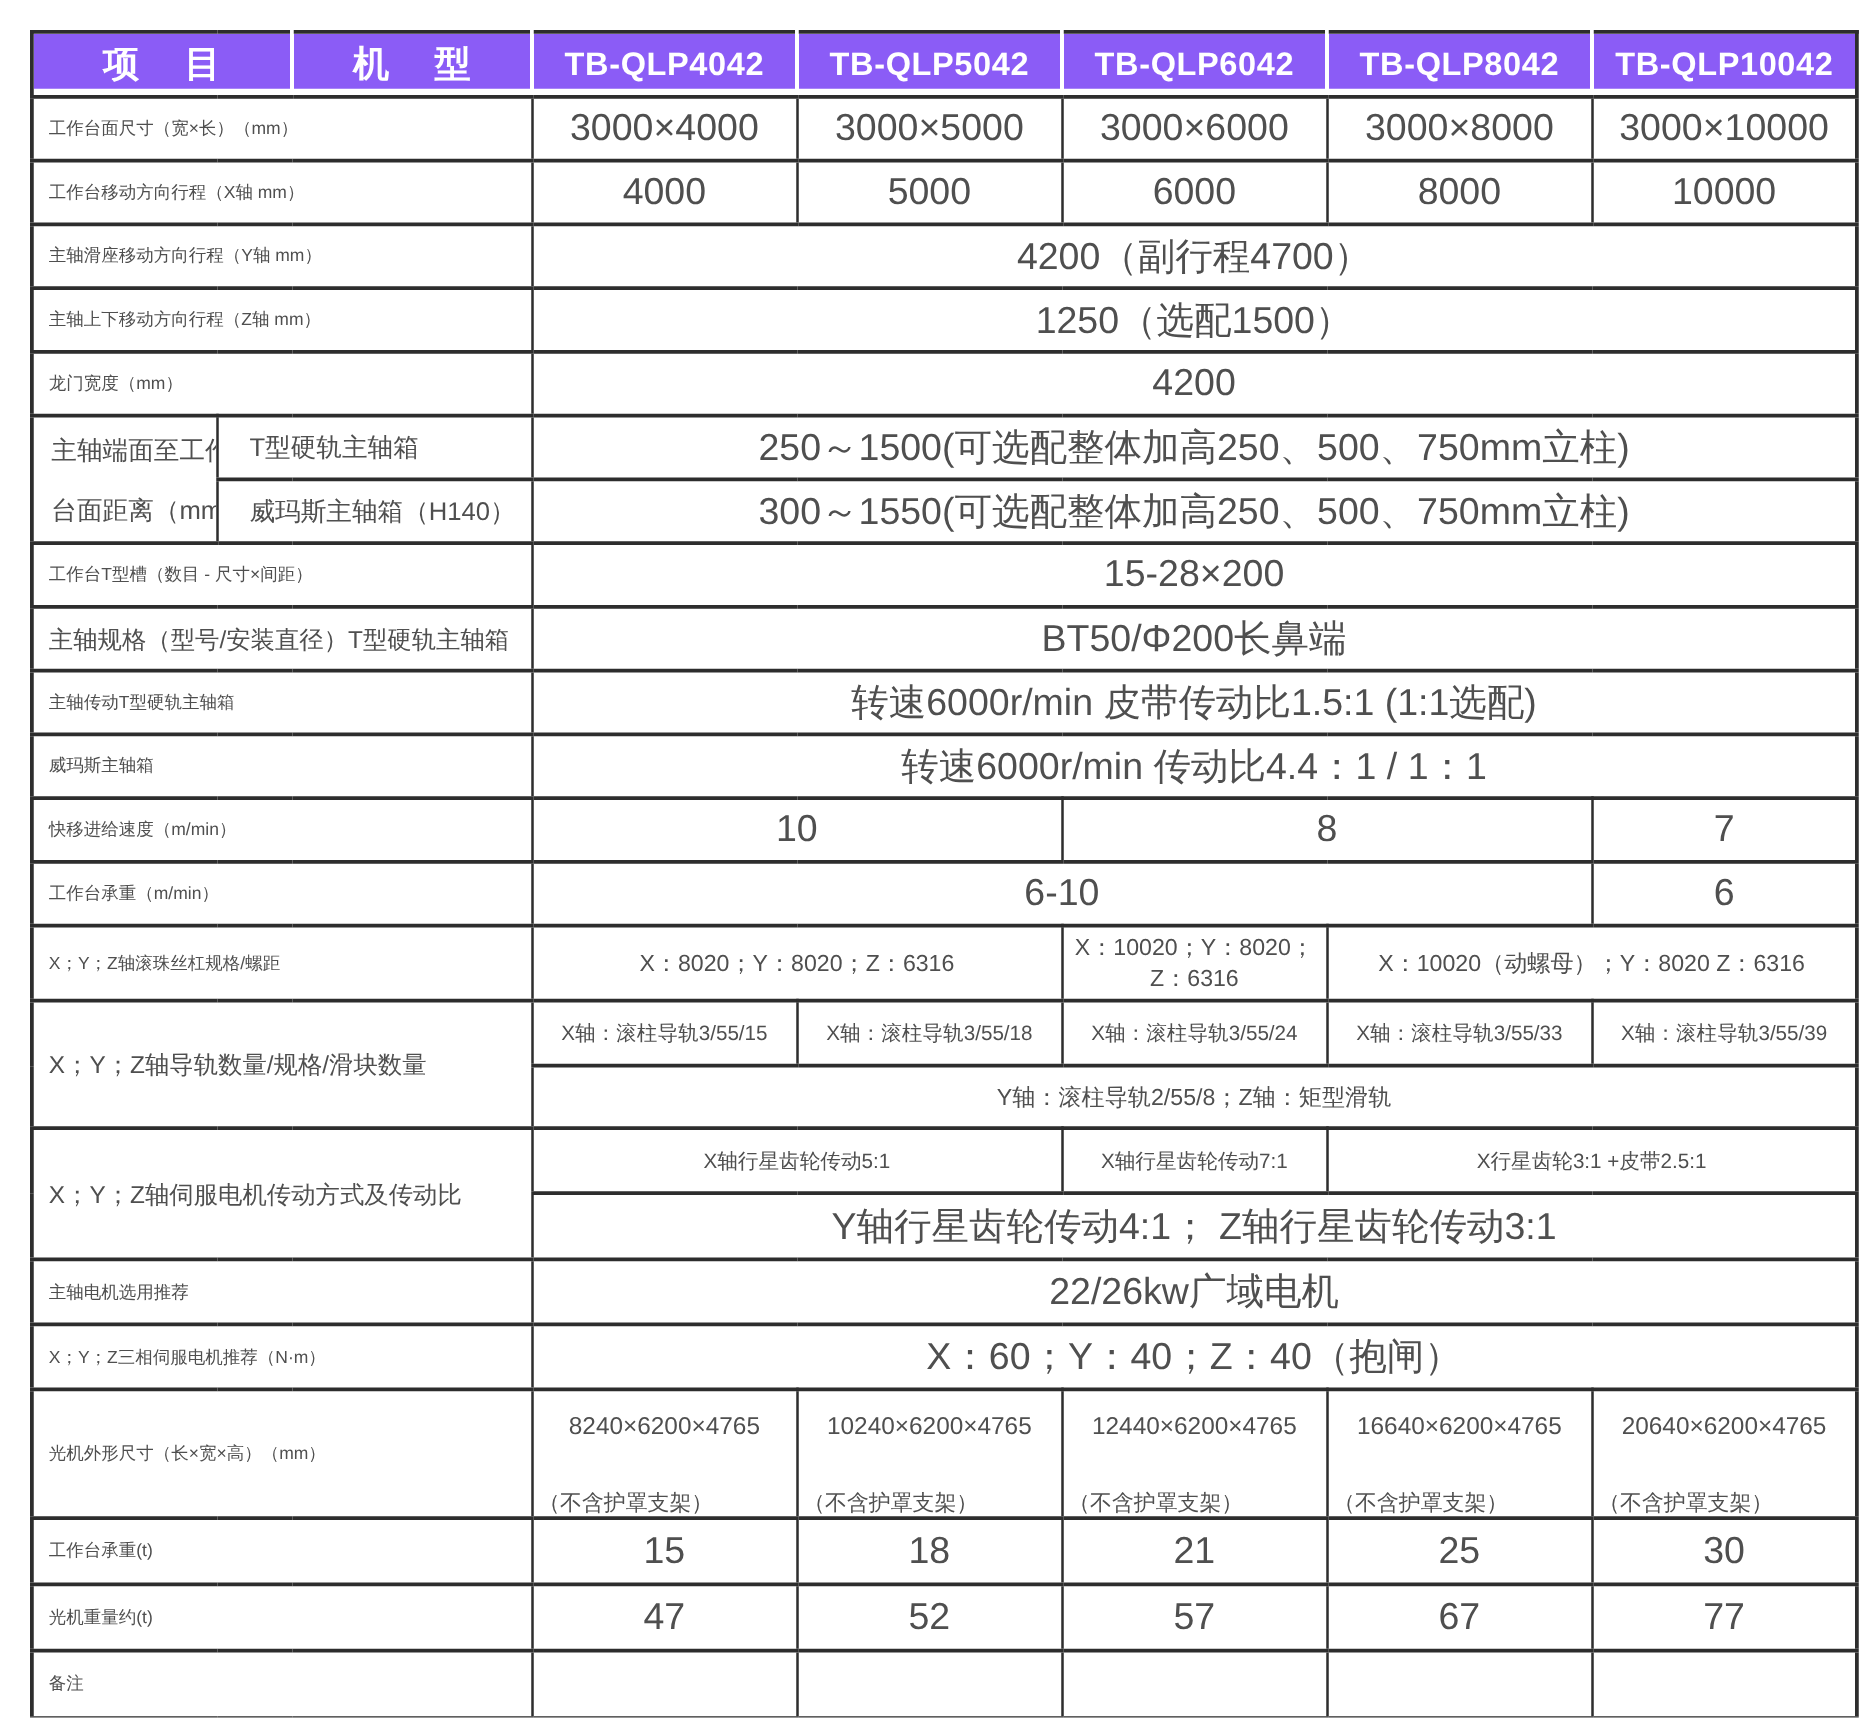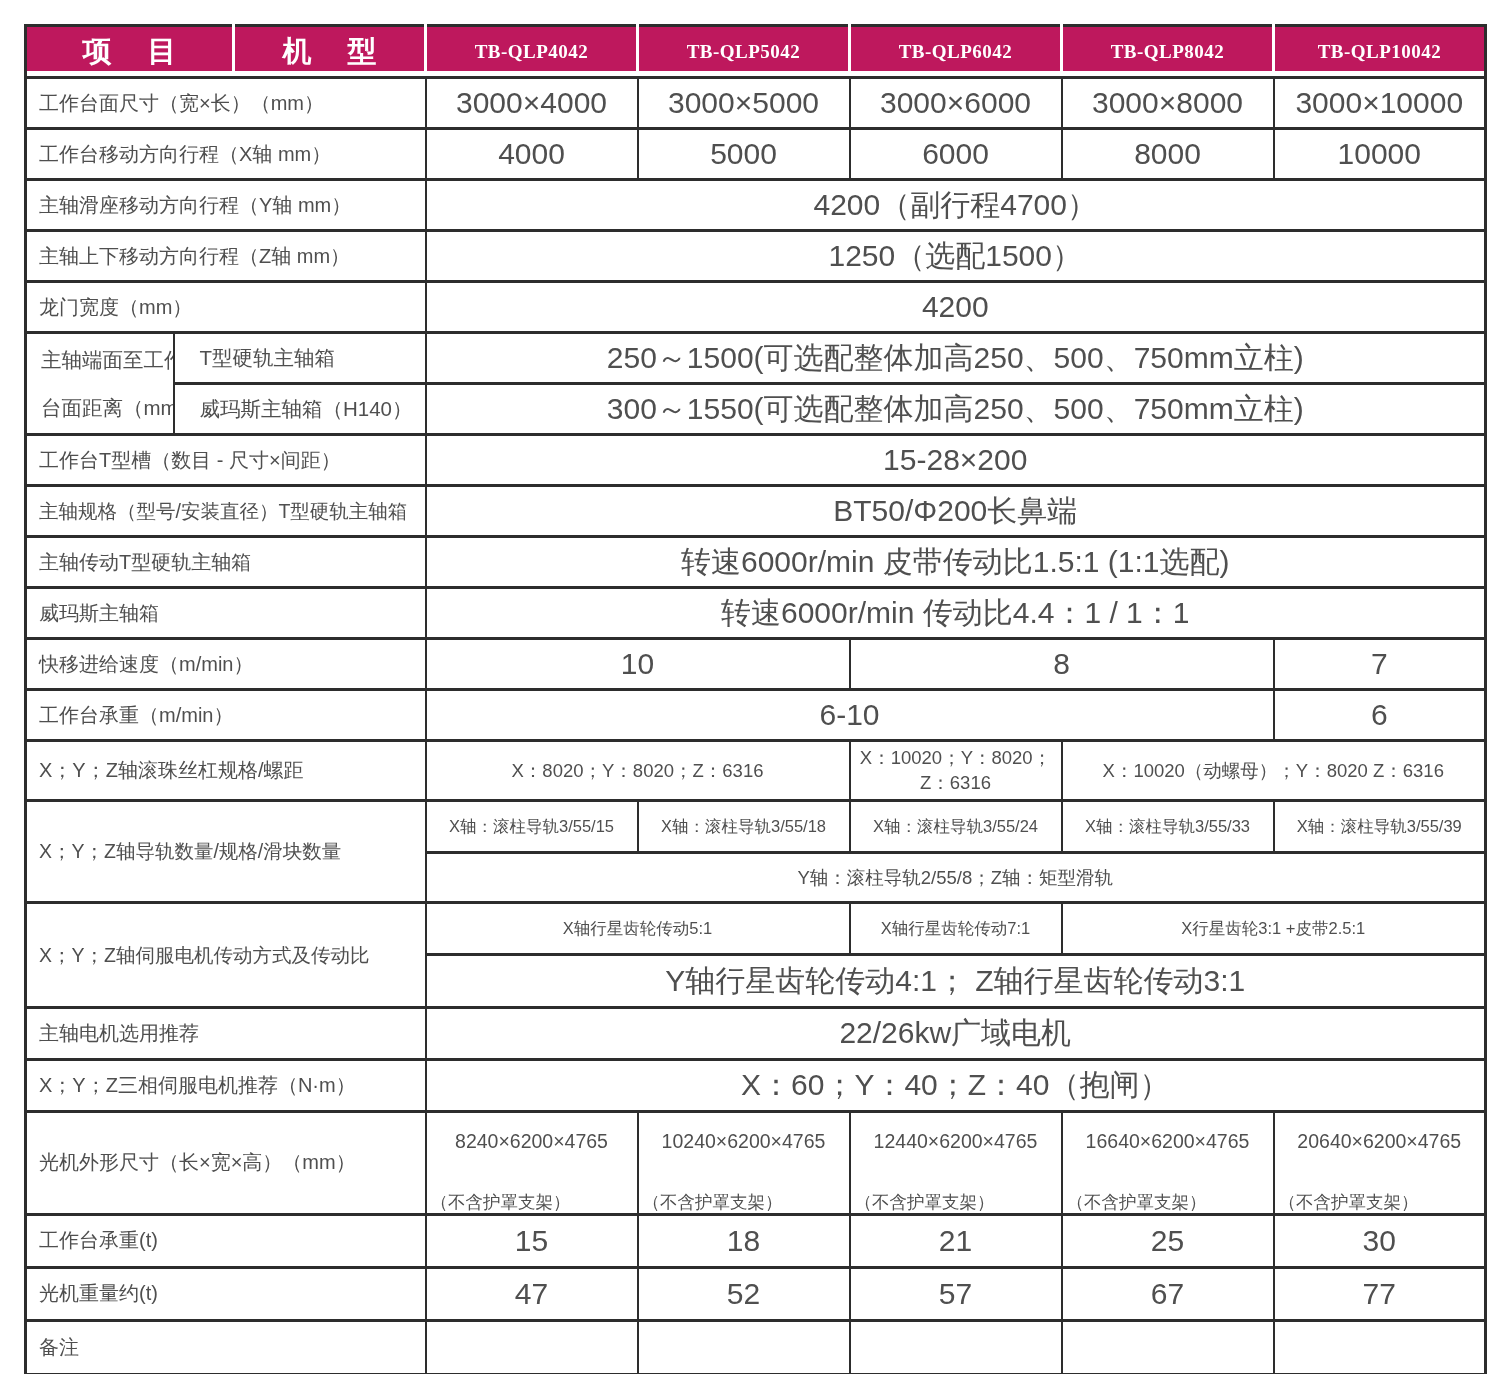--- a/index.html
+++ b/index.html
@@ -4,27 +4,27 @@
 <style>
   html,body{margin:0;padding:0;background:#ffffff;}
   body{width:1500px;height:1374px;position:relative;
        font-family:"Liberation Sans","DejaVu Sans",sans-serif;color:#4f4f4f;}
   .wrap{position:absolute;left:24px;top:24px;}
   table{border-collapse:collapse;table-layout:fixed;width:1460px;
         border:3px solid #2d2d2d;}
   td,th{border-style:solid;border-color:#2d2d2d;border-width:3px 2px;
         padding:0 4px;vertical-align:middle;overflow:hidden;}
   
-  th{background:#be185d;color:#ffffff;border-width:0 0 3px 0;
+  th{background:#8b5cf6;color:#ffffff;border-width:0 0 3px 0;
      box-shadow:inset 0 -5px 0 #ffffff;font-weight:bold;}
   th + th{border-left:3px solid #ffffff;}
   .hdr-cn{font-size:29px;letter-spacing:14px;text-indent:14px;}
-  .hdr-model{font-family:Liberation Serif, serif;font-size:19px;letter-spacing:.5px;}
+  .hdr-model{font-family:Liberation Sans, sans-serif;font-size:26px;letter-spacing:.5px;}
   
-  .lbl{text-align:left;padding-left:12px;font-size:20px;white-space:nowrap;}
+  .lbl{text-align:left;padding-left:12px;font-size:14px;white-space:nowrap;}
   .lbl.sm{font-size:19.5px;}
   .sublbl{text-align:left;padding-left:25px;font-size:20.5px;white-space:nowrap;}
   .v{text-align:center;font-size:30px;}
   .v.vm{font-size:18.5px;}
   .v.vs{font-size:16.5px;padding:0 1px;}
   .v.pre{white-space:pre-line;line-height:1.35;}
   .dim-size{font-size:19.5px;line-height:1.25;text-align:center;margin-top:16px;}
   .dim-note{font-size:17.5px;line-height:1.15;text-align:left;margin-top:39px;}
   .dual{display:flex;flex-direction:column;justify-content:space-around;height:96px;
         font-size:20.5px;padding-left:10px;}

